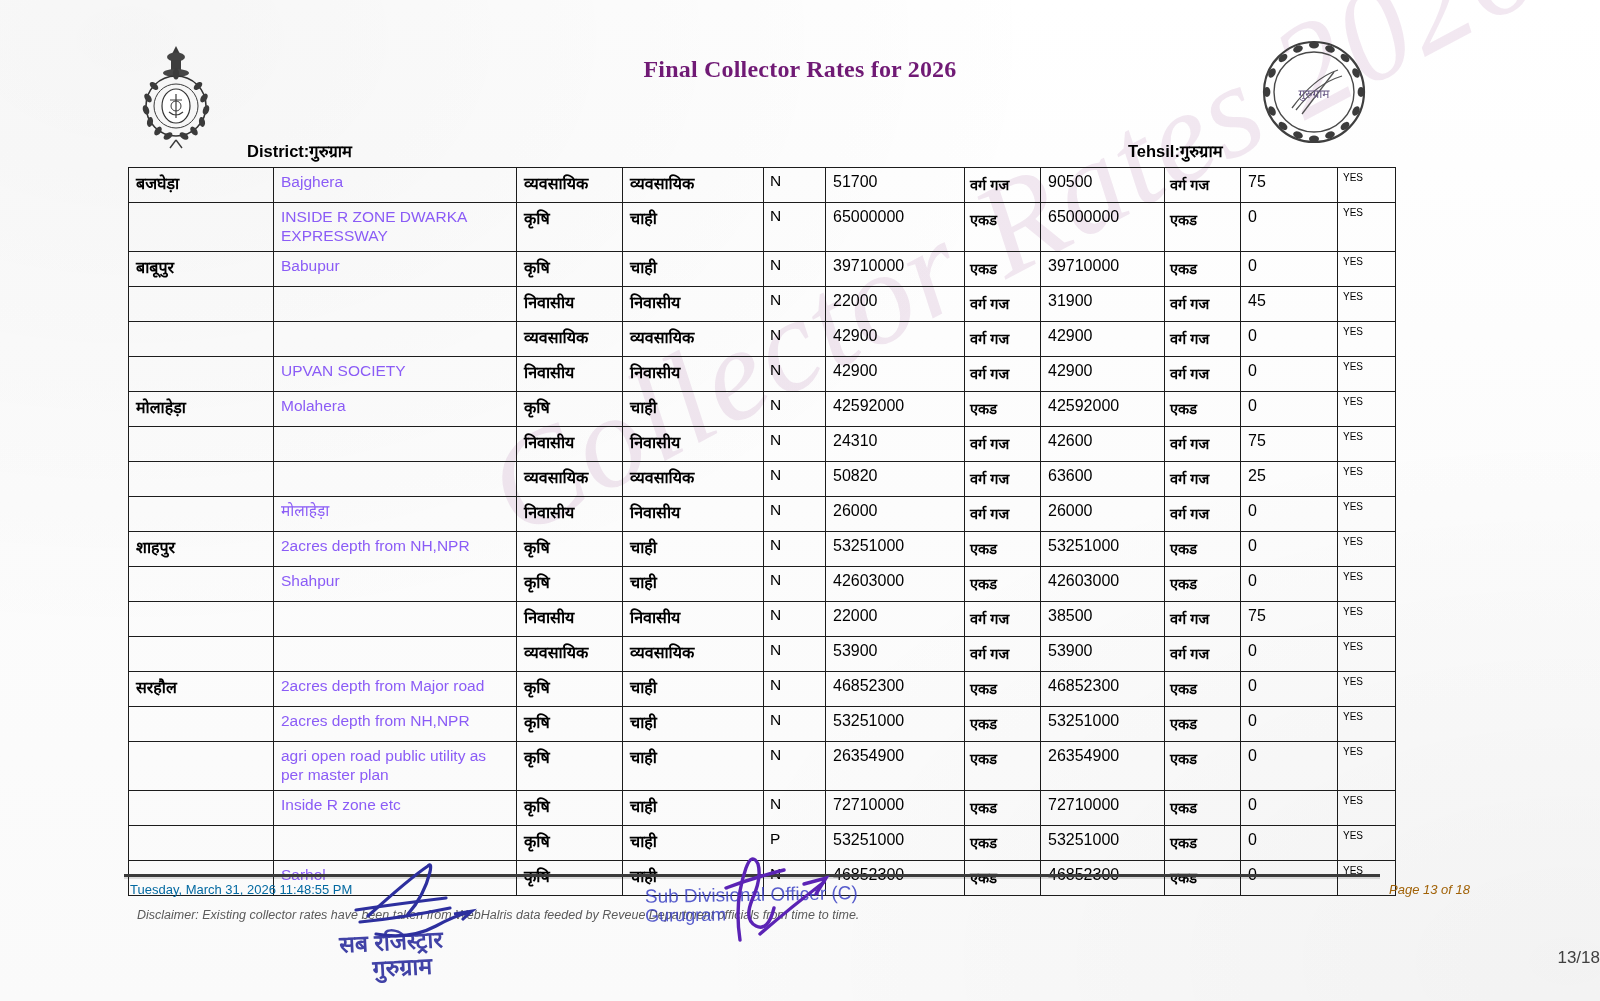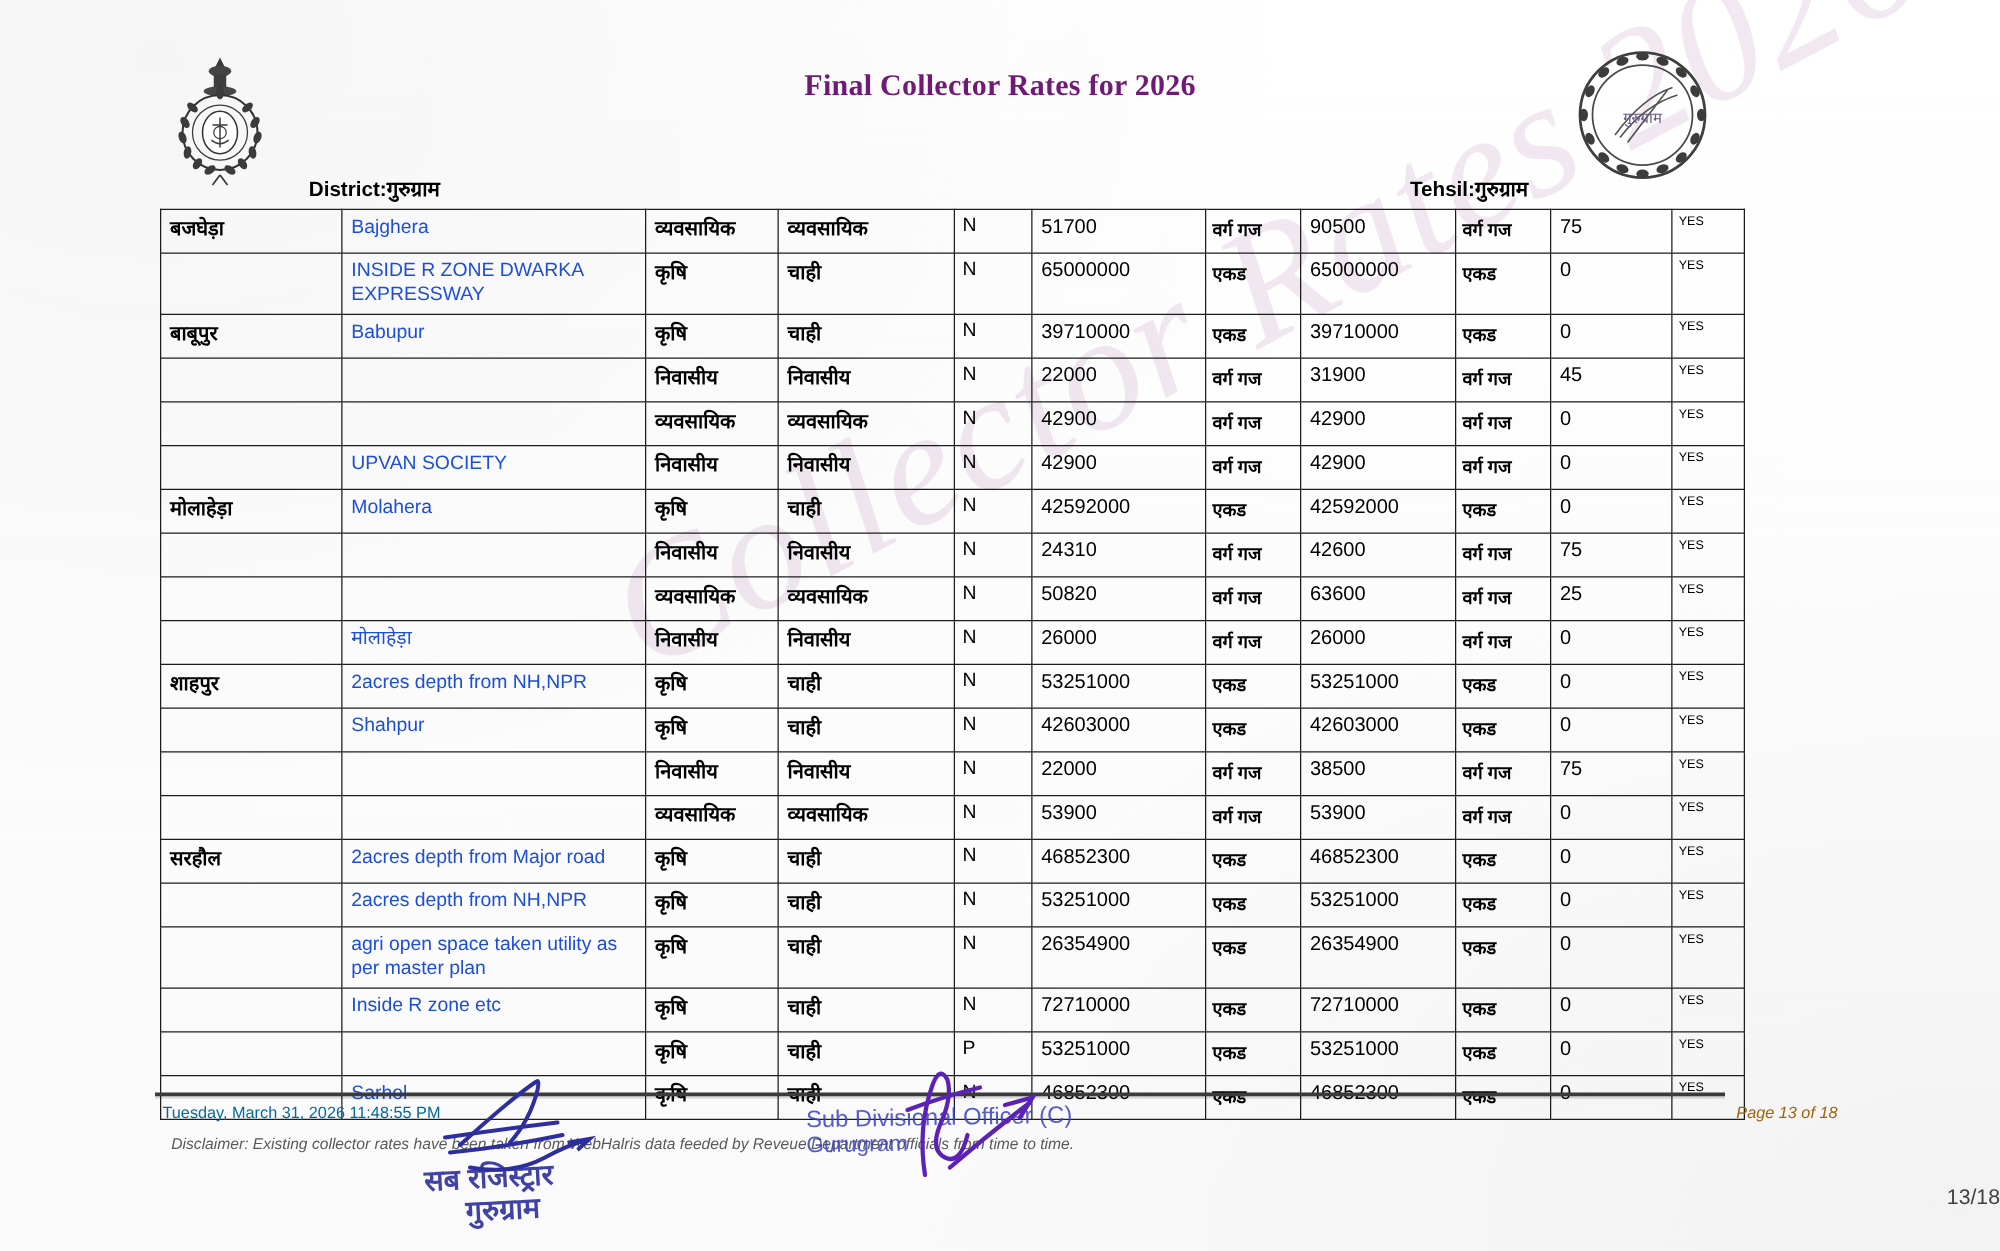--- a/index.html
+++ b/index.html
@@ -122,21 +122,21 @@
     min-height: 24px;
     box-sizing: border-box;
   }
   .cell.hindi {
     font-weight: bold;
     font-size: 16px;
     padding-top: 6px;
   }
   .cell.latin {
     font-size: 15.5px;
-    color: #1d4ed8;
+    color: #8b5cf6;
   }
   .cell.num {
     text-align: left;
     font-size: 16px;
     padding-right: 7px;
     padding-top: 4px;
   }
   .cell.unit {
     font-weight: bold;
     font-size: 14.5px;
@@ -907,21 +907,21 @@
             </td>
             <td>
               <div class="cell yes">YES</div>
             </td>
           </tr>
           <tr class="tall">
             <td>
               <div class="cell hindi blank"></div>
             </td>
             <td>
-              <div class="cell latin">agri open space taken utility as per master plan</div>
+              <div class="cell latin">agri open road public utility as per master plan</div>
             </td>
             <td>
               <div class="cell hindi">कृषि</div>
             </td>
             <td>
               <div class="cell hindi">चाही</div>
             </td>
             <td>
               <div class="cell flag">N</div>
             </td>

